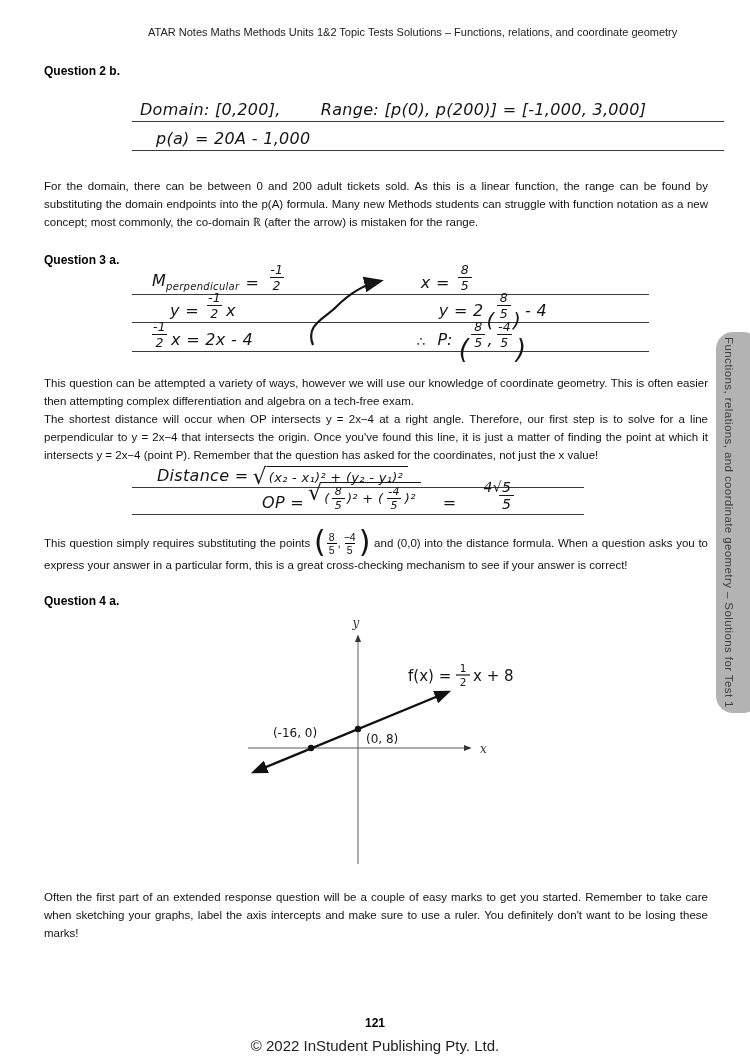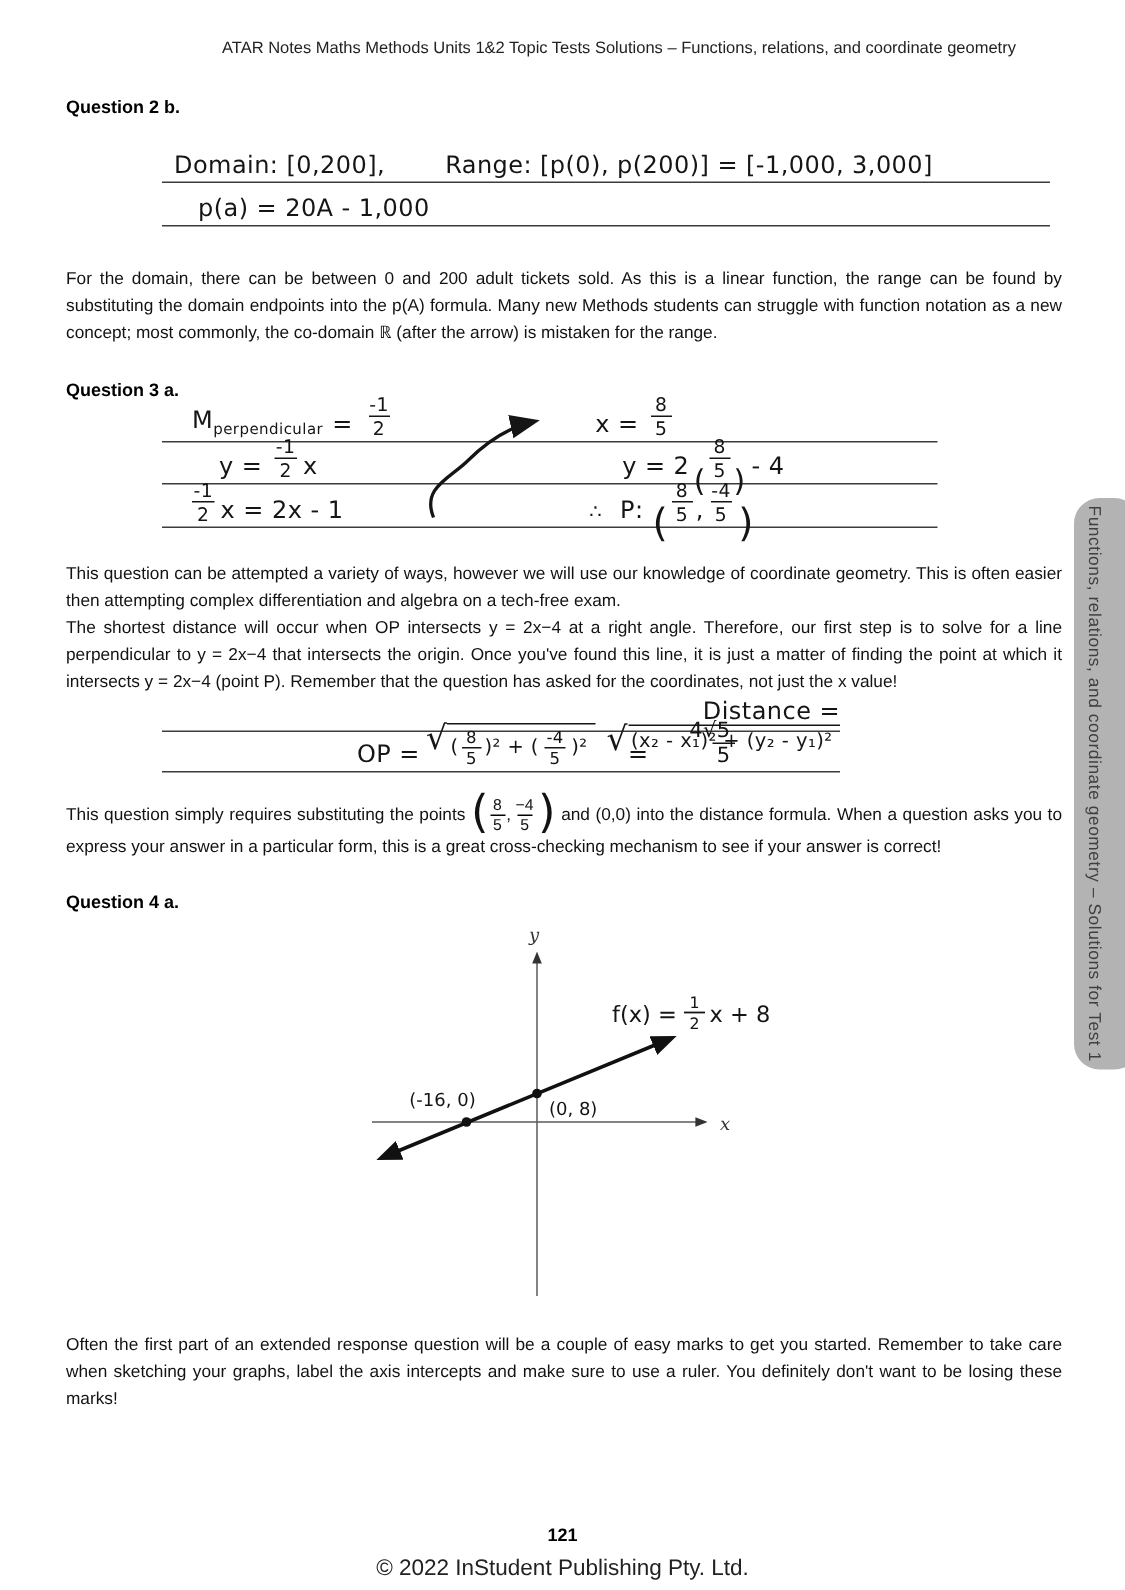--- a/index.html
+++ b/index.html
@@ -7,21 +7,21 @@
     width:750px;height:1060px;position:relative;background:#ffffff;
     font-family:"Liberation Sans",sans-serif;color:#111;overflow:hidden;
   }
   .page-header{position:absolute;left:148px;top:26px;font-size:11px;color:#222;white-space:nowrap;}
   .content{position:absolute;left:44px;right:42px;top:0;padding-top:64px;}
   .qheading{font-weight:bold;font-size:12px;color:#000;}
   .para{font-size:11.5px;line-height:18px;text-align:justify;color:#121212;margin:0;}
   
   .hw{font-family:"DejaVu Sans",sans-serif;font-size:16px;color:#151515;letter-spacing:.3px;}
   .hw-sm{font-size:13px;}
-  .work{margin-left:64px;}
+  .work{margin-left:88px;font-style:italic;}
   .wline{border-bottom:1.2px solid #3c3c3c;display:flex;align-items:flex-end;padding-bottom:2px;box-sizing:border-box;}
   .fr{display:inline-flex;flex-direction:column;align-items:center;line-height:1.05;vertical-align:-7px;font-size:12.5px;margin:0 2px;}
   .fr .d{border-top:1.4px solid #151515;padding:1px 3px 0 3px;}
   .fr .n{padding:0 3px 1px 3px;}
   .sqrt{display:inline-flex;align-items:flex-start;margin-left:4px;}
   .sqrt .rad{font-size:22px;line-height:.85;transform:translateY(2px);}
   .sqrt .bod{border-top:1.4px solid #151515;padding:3px 5px 0 2px;display:inline-flex;align-items:center;}
   .mp{font-size:20px;line-height:0;vertical-align:-4px;font-weight:400;}
   .tallp{font-size:26px;line-height:0;vertical-align:-5px;font-weight:400;font-family:"DejaVu Sans",sans-serif;}
   .gap24{display:inline-block;width:24px;}
@@ -117,21 +117,21 @@
         <span class="mp" style="margin-right:4px;">)</span>
         <span>- 4</span>
       </span>
     </div>
     <div class="wline" style="height:29px;">
       <span class="col-l hw" style="padding-left:16px;">
         <span class="fr">
             <span class="n">-1</span>
             <span class="d">2</span>
           </span>
-        <span>x = 2x - 1</span>
+        <span>x = 2x - 4</span>
       </span>
       <span class="col-r hw" style="padding-left:0;">
         <span style="margin-right:12px;font-size:13px;">∴</span>
         <span style="margin-right:6px;">P:</span>
         <span class="tallp">(</span>
         <span class="fr">
             <span class="n">8</span>
             <span class="d">5</span>
           </span>
         <span>,</span>
@@ -150,21 +150,21 @@
       </defs>
       <path d="M5,72 C-3,52 16,46 28,34 C40,22 54,12 72,8" fill="none" stroke="#151515" stroke-width="2.2" marker-end="url(#ah)"></path>
     </svg>
   </div>
   <div style="margin-top:22px;">
     <p class="para">This question can be attempted a variety of ways, however we will use our knowledge of coordinate geometry. This is often easier then attempting complex differentiation and algebra on a tech-free exam.</p>
     <p class="para">The shortest distance will occur when OP intersects y = 2x−4 at a right angle. Therefore, our first step is to solve for a line perpendicular to y = 2x−4 that intersects the origin. Once you've found this line, it is just a matter of finding the point at which it intersects y = 2x−4 (point P). Remember that the question has asked for the coordinates, not just the x value!</p>
   </div>
 
   <div class="work" style="width:452px;">
-    <div class="wline hw" style="height:24px;flex-direction:column;">
+    <div class="wline hw" style="height:24px;">
       <span style="padding-left:25px;">Distance =</span>
       <span class="sqrt">
         <span class="rad">√</span>
         <span class="bod hw-sm">(x₂ - x₁)² + (y₂ - y₁)²</span>
       </span>
     </div>
     <div class="wline hw" style="height:27px;">
       <span style="padding-left:130px;">OP =</span>
       <span class="sqrt">
         <span class="rad">√</span>

